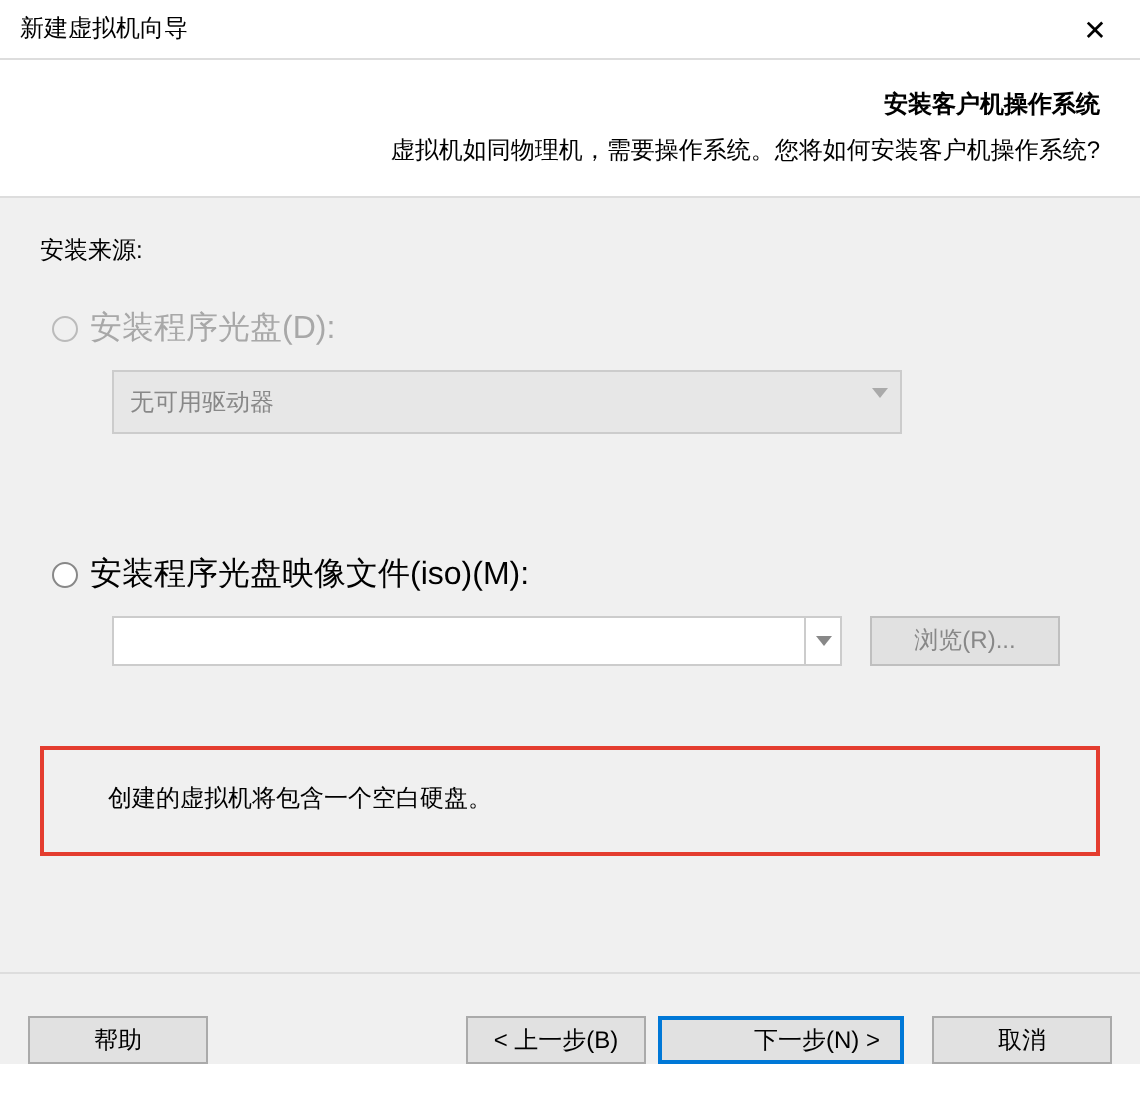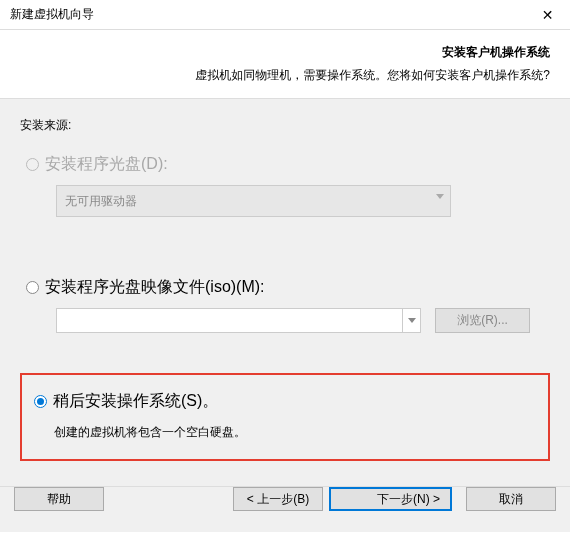--- a/index.html
+++ b/index.html
@@ -92,21 +92,21 @@
   border: 2px solid #e43d2f;
   padding: 16px 12px 18px 12px;
   margin-top: 40px;
 }
 .highlight-box .radio-row { margin-bottom: 12px; }
 .desc-text { font-size: 12px; padding-left: 20px; }
 .footer {
   position: absolute; bottom: 0; left: 0; right: 0;
   height: 46px; border-top: 1px solid #ddd;
   background: #f0f0f0;
-  display: flex; align-items: flex-start; padding: 0 14px;
+  display: flex; align-items: flex-end; padding: 0 14px;
 }
 .btn {
   height: 24px; padding: 0 10px;
   background: #e1e1e1; border: 1px solid #aaa;
   display: flex; align-items: center; justify-content: center;
   font-size: 12px; min-width: 90px;
 }
 .btn.primary { border: 2px solid #0078d7; background: #e1e1e1; }
 .footer-spacer { flex: 1; }
 .footer .btn + .btn { margin-left: 6px; padding-left: 46px; }
@@ -148,24 +148,20 @@
     </div>
     <div class="iso-row">
       <div class="iso-input">
         <div class="iso-input-arrow"></div>
       </div>
       <div class="browse-btn">浏览(R)...</div>
     </div>
   </div>
 
   <div class="highlight-box">
-    <div class="radio-row">
-      <div class="radio checked"></div>
-      <span class="radio-label">稍后安装操作系统(S)。</span>
-    </div>
     <div class="desc-text">创建的虚拟机将包含一个空白硬盘。</div>
   </div>
 
   <div class="footer">
     <div class="btn">帮助</div>
     <div class="footer-spacer"></div>
     <div class="btn">&lt; 上一步(B)</div>
     <div class="btn primary">下一步(N) &gt;</div>
     <div class="gap"></div>
     <div class="btn">取消</div>

